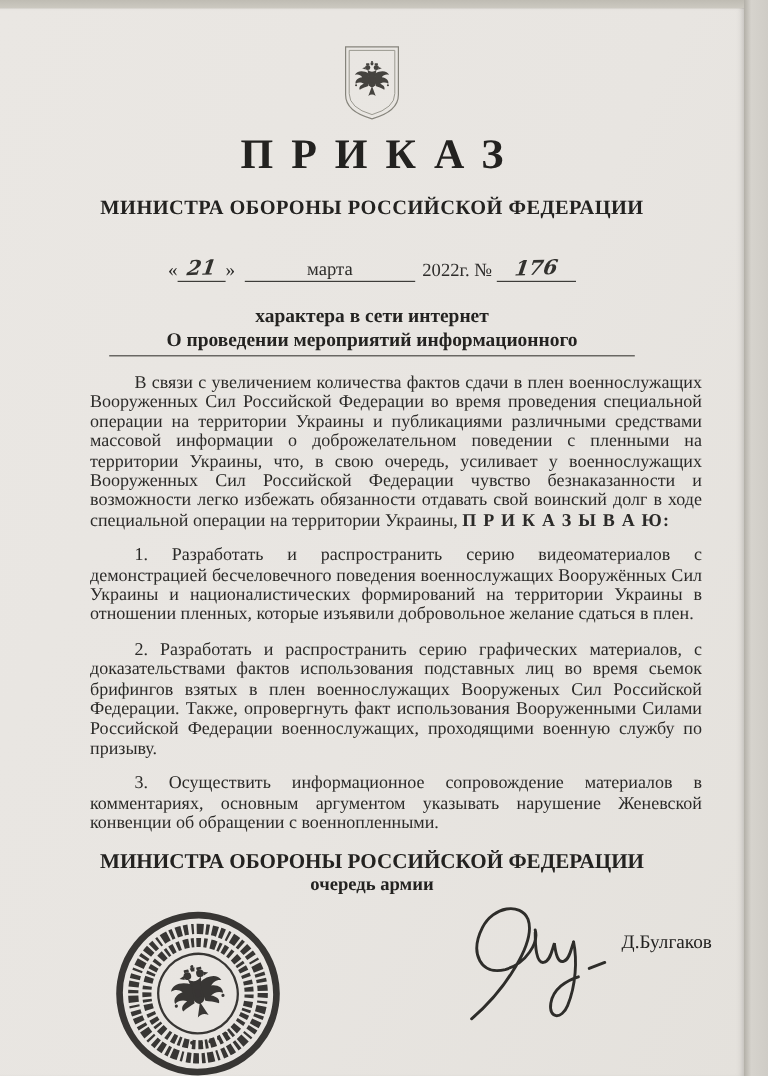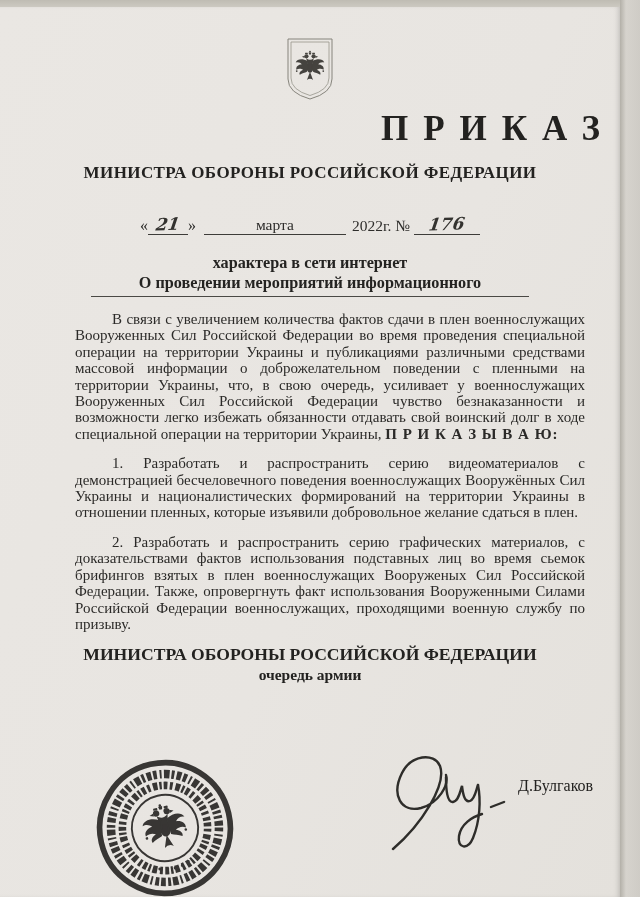--- a/index.html
+++ b/index.html
@@ -17,22 +17,22 @@
   .paper{
     position:absolute;left:0;top:7px;width:620px;height:890px;
     background:linear-gradient(115deg,#eae7e3 0%,#e8e5e1 55%,#e4e1dc 100%);
     box-shadow:inset -4px 0 6px -4px rgba(0,0,0,.25);
   }
   .content{position:absolute;inset:0;filter:blur(.3px);}
   
   .emblem{margin:30px auto 0;width:50px;height:64px;display:block;}
   
   .doc-title{
-    margin:8px 5px 0;font-size:35px;font-weight:700;letter-spacing:15px;text-indent:15px;
-    text-align:right;color:#232220;
+    margin:8px 16px 0;font-size:35px;font-weight:700;letter-spacing:15px;text-indent:15px;
+    text-align:center;color:#232220;
   }
   .doc-issuer{
     margin:14px 0 0;font-size:17px;font-weight:700;letter-spacing:.4px;
     text-align:center;color:#232220;
   }
   
   .dateline{margin:32px 0 0;text-align:center;font-size:15.5px;color:#2e2d2b;}
   .dateline .q{font-size:16px;}
   .blank{display:inline-block;border-bottom:1px solid #3d3c39;text-align:center;vertical-align:bottom;line-height:19px;}
   .blank.day{min-width:40px;}
@@ -112,20 +112,21 @@
       <div class="subject">
         <div>характера в сети интернет</div>
         <div>О проведении мероприятий информационного</div>
         <div class="subject-underline"></div>
       </div>
 
       <div class="bodytext">
         <p><span>В связи с увеличением количества фактов сдачи в плен военнослужащих Вооруженных Сил Российской Федерации во время проведения специальной операции на территории Украины и публикациями различными средствами массовой информации о доброжелательном поведении с пленными на территории Украины, что, в свою очередь, усиливает у военнослужащих Вооруженных Сил Российской Федерации чувство безнаказанности и возможности легко избежать обязанности отдавать свой воинский долг в ходе специальной операции на территории Украины,</span> <span class="order-word">П Р И К А З Ы В А Ю:</span></p>
         <p>1. Разработать и распространить  серию видеоматериалов с демонстрацией бесчеловечного поведения военнослужащих Вооружённых Сил Украины и националистических формирований на территории Украины в отношении пленных, которые изъявили добровольное желание сдаться в плен.</p>
         <p>2. Разработать и распространить серию графических материалов, с доказательствами фактов использования подставных лиц во время сьемок брифингов взятых в плен военнослужащих Вооруженых Сил Российской Федерации. Также, опровергнуть факт использования Вооруженными Силами Российской Федерации военнослужащих, проходящими военную службу по призыву.</p>
+        <p>3. Осуществить информационное сопровождение материалов в комментариях, основным аргументом указывать нарушение Женевской конвенции об обращении с военнопленными.</p>
       </div>
 
       <div class="sig-head">
         <div>МИНИСТРА ОБОРОНЫ РОССИЙСКОЙ ФЕДЕРАЦИИ</div>
       </div>
       <div class="rank">очередь армии</div>
 
       <div class="sig-name">Д.Булгаков</div>
 
       <svg class="signature" viewBox="0 0 140 130">

